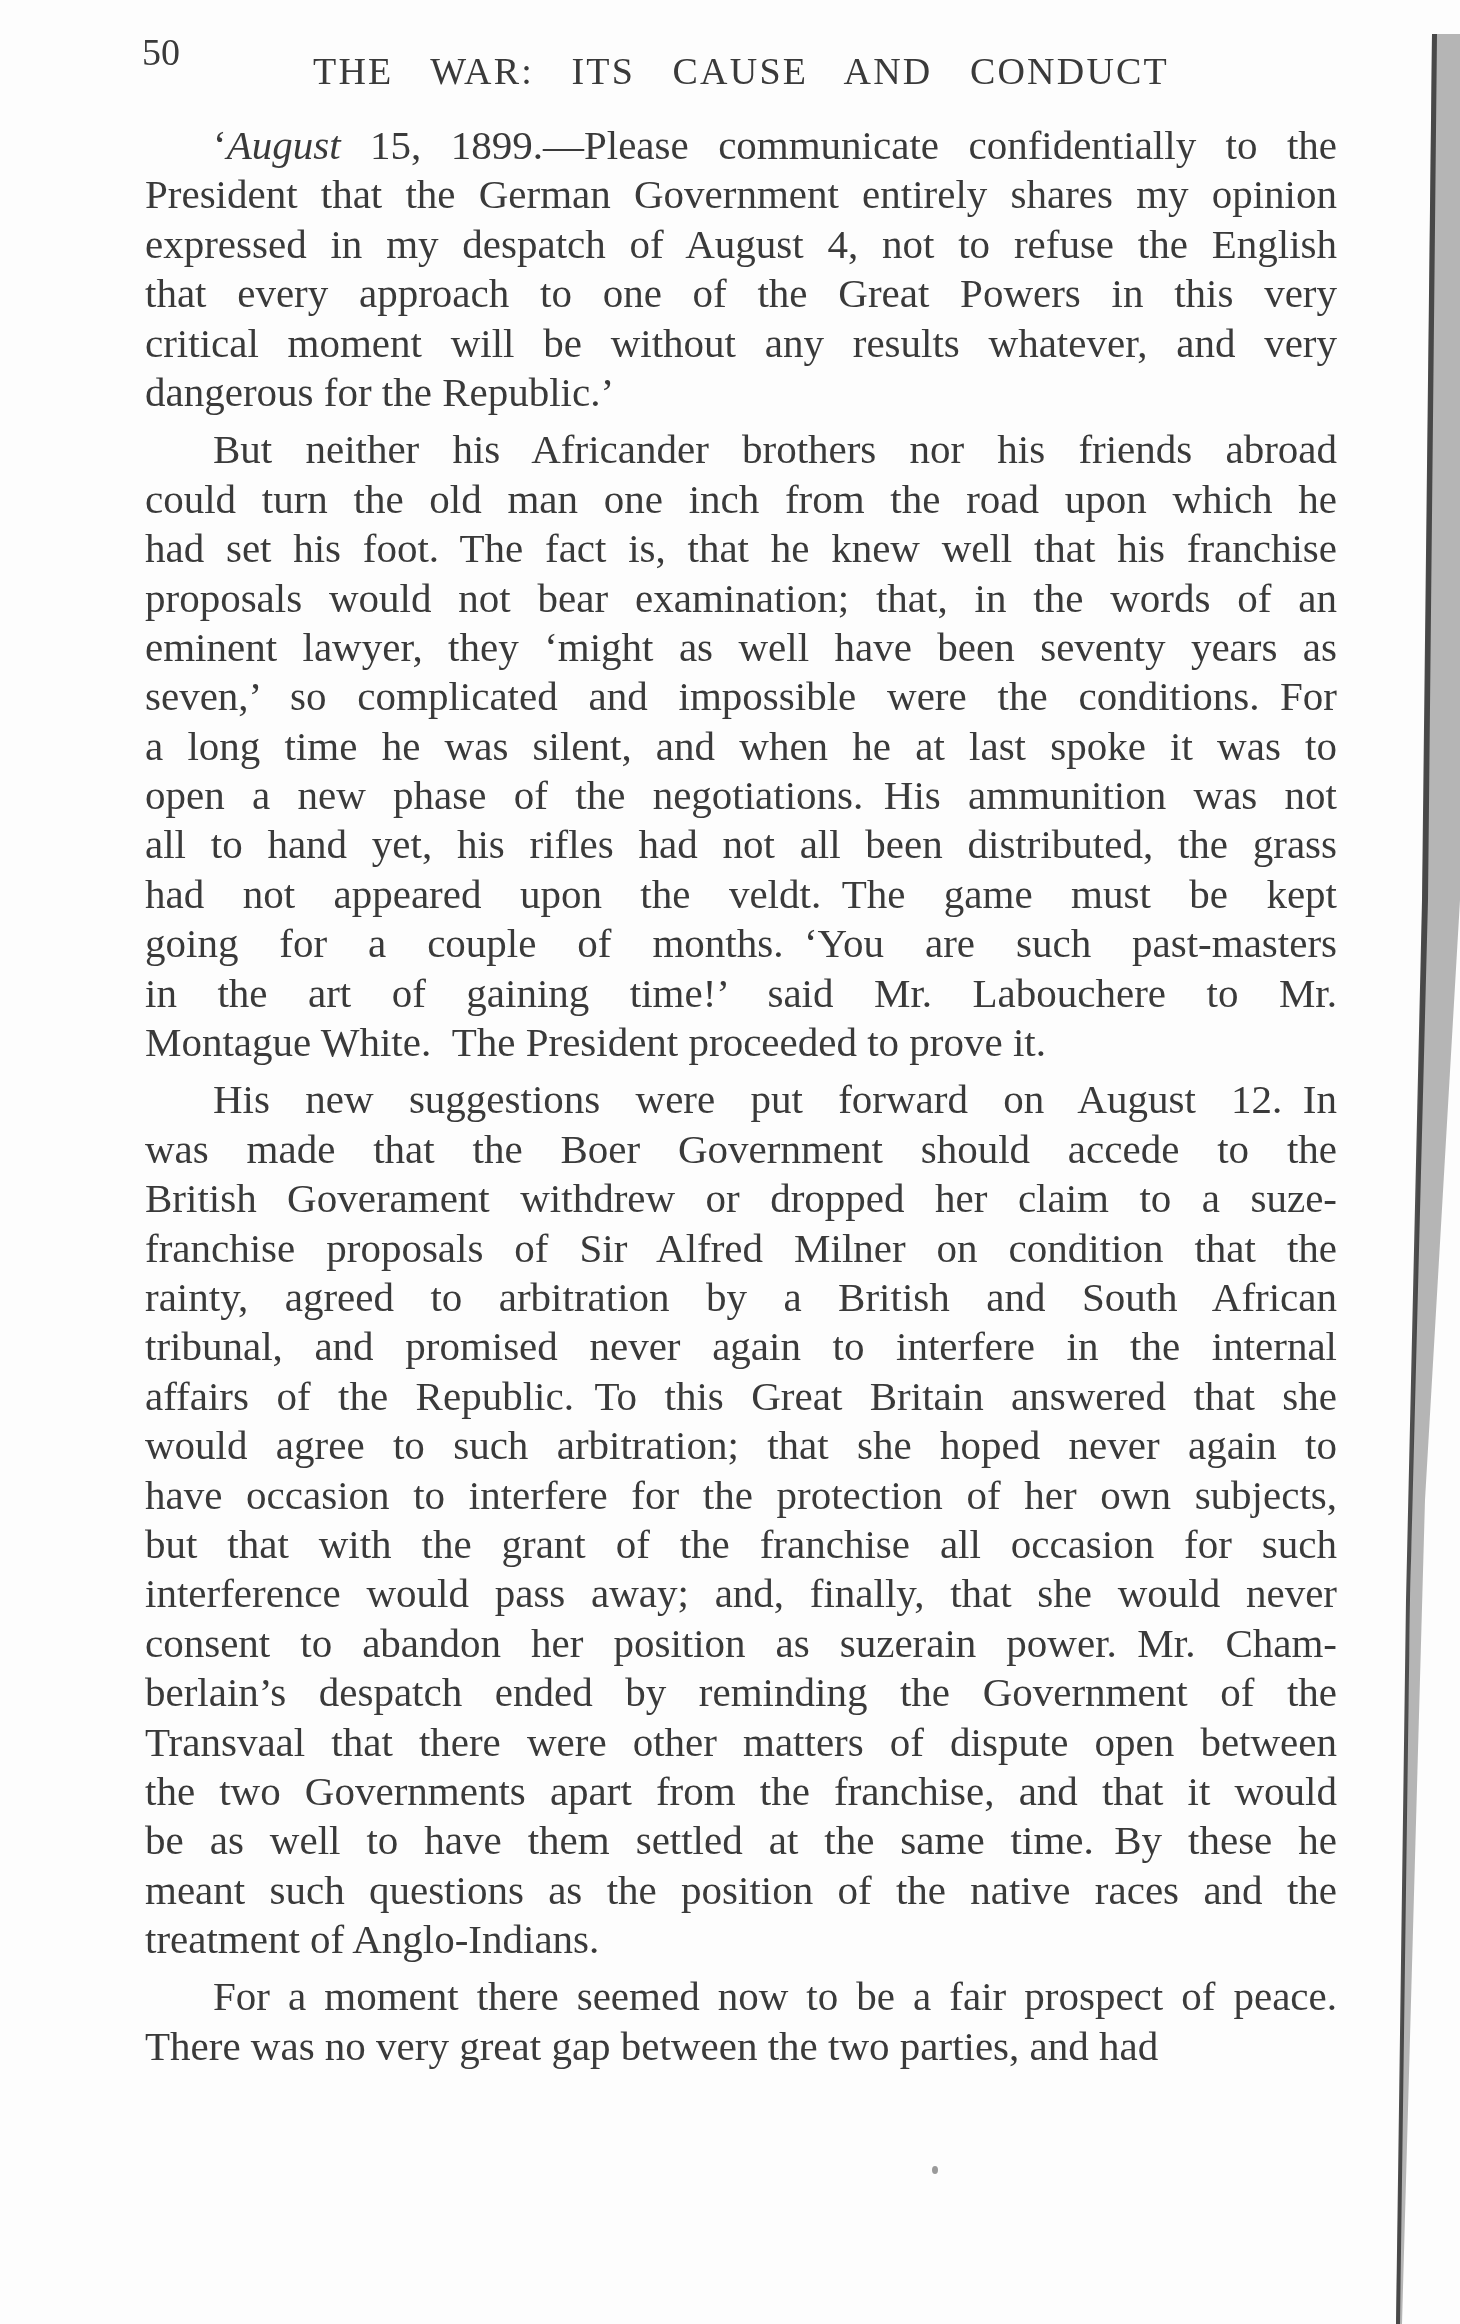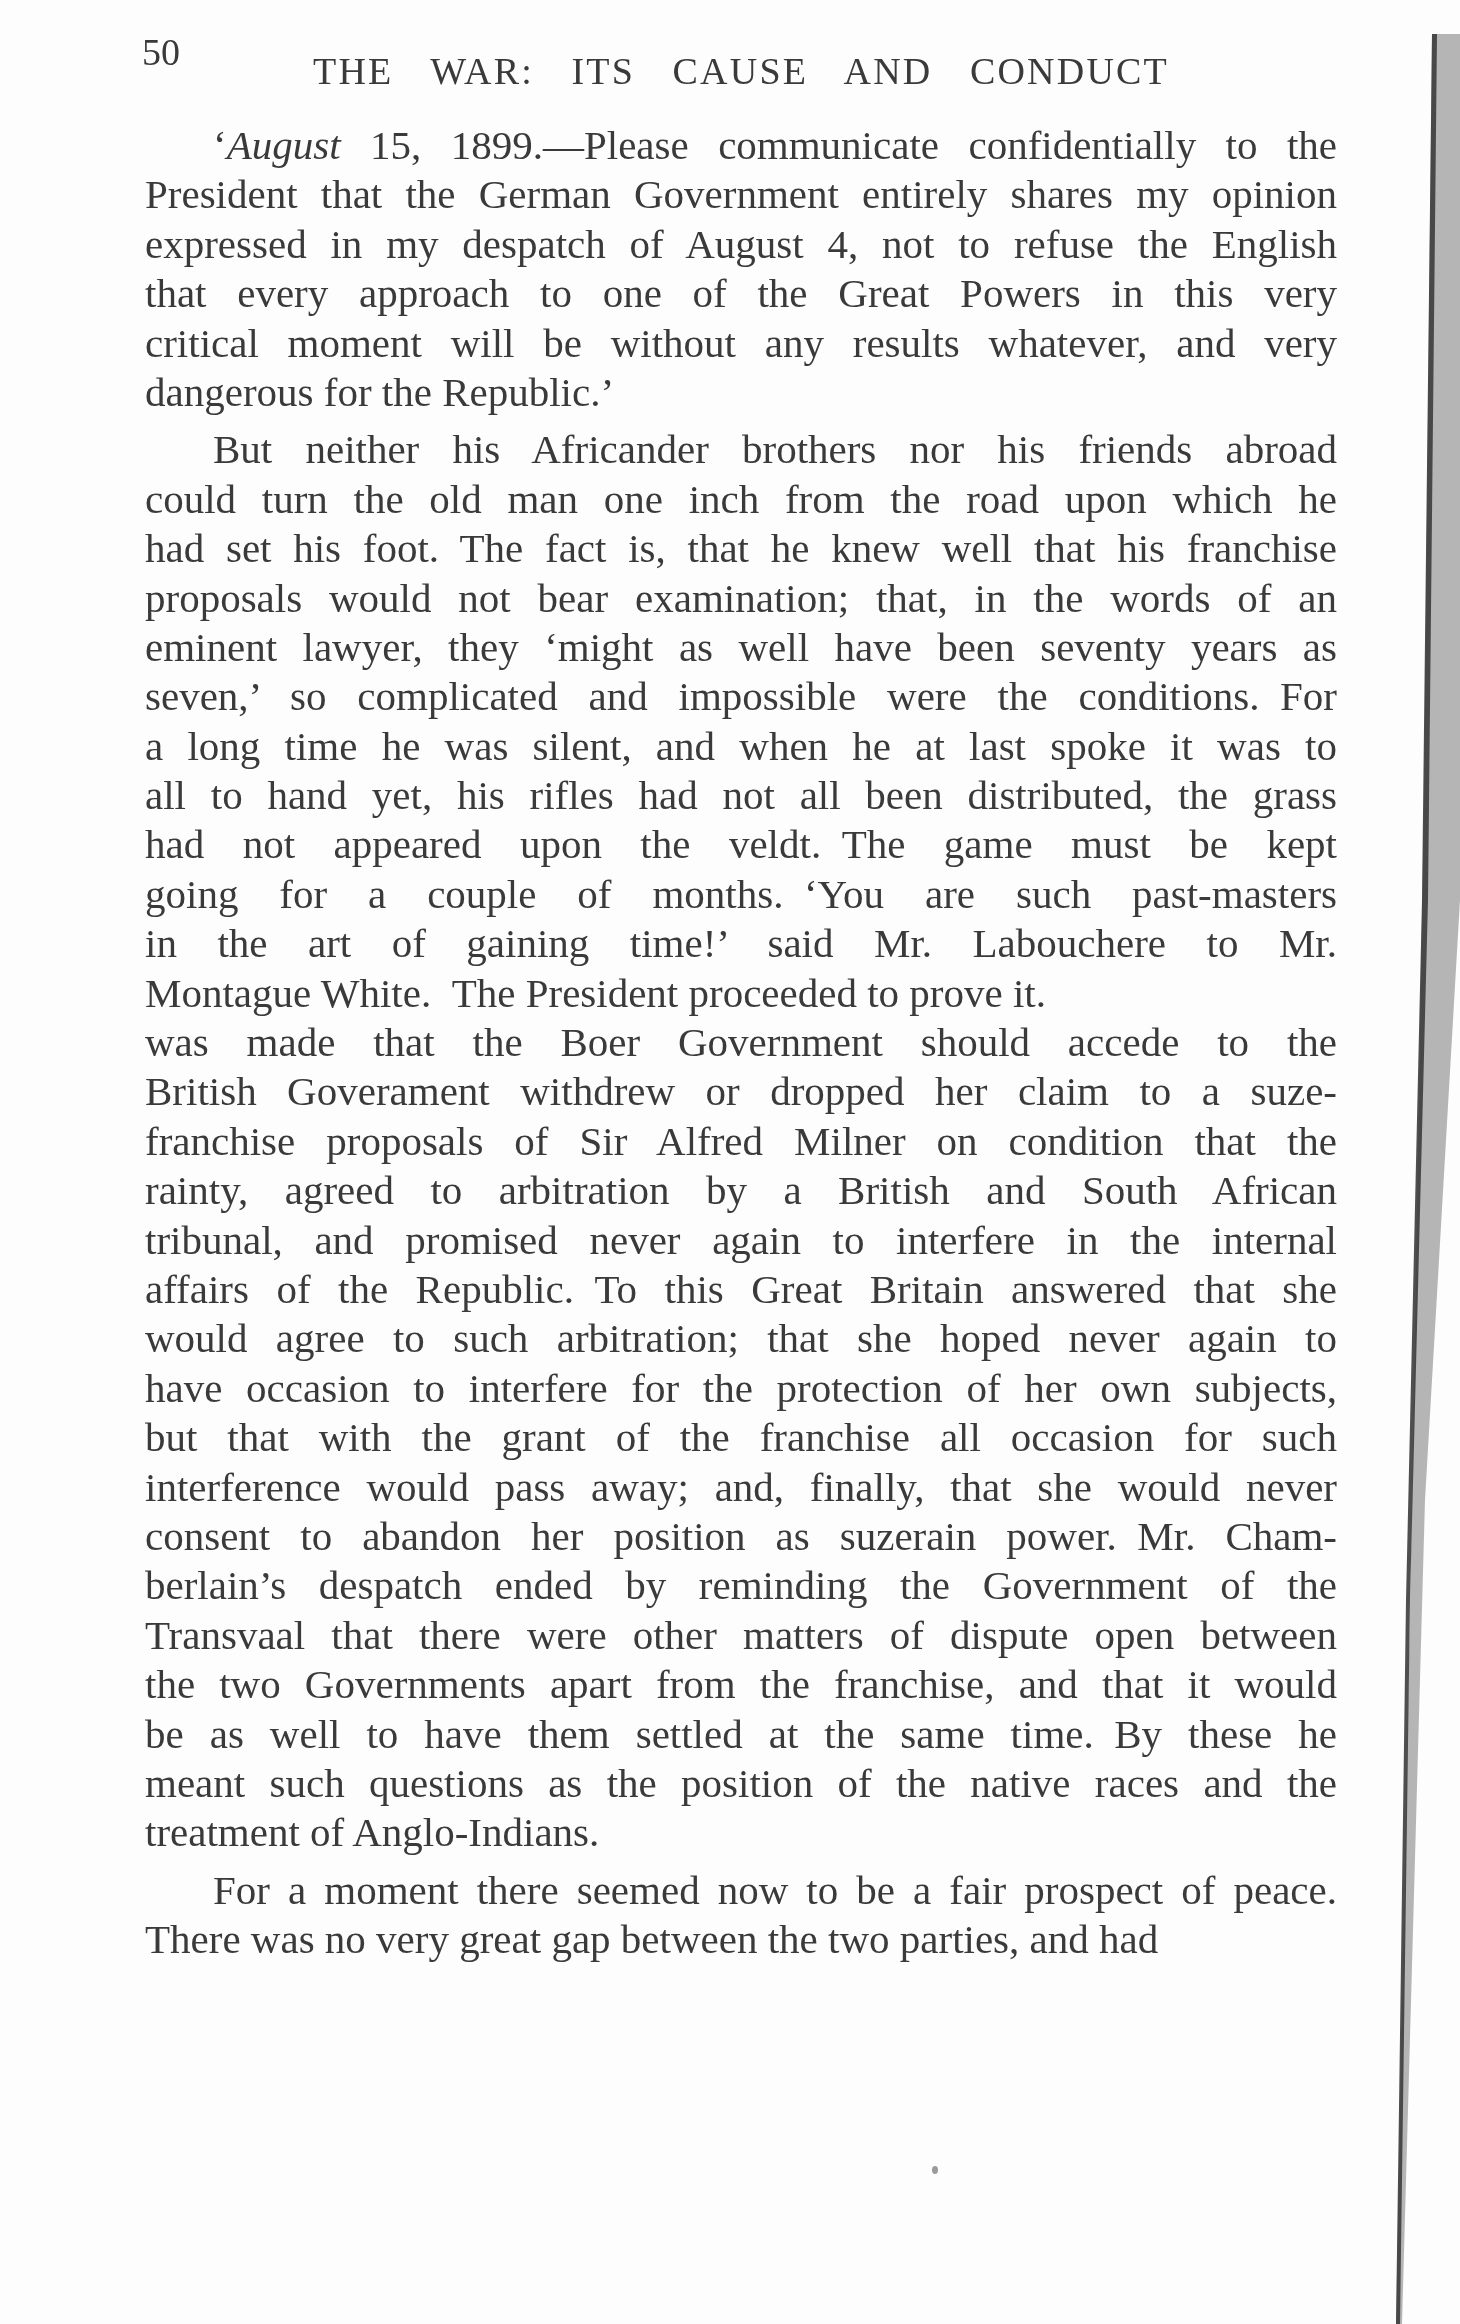--- a/index.html
+++ b/index.html
@@ -58,27 +58,29 @@
       <span class="line last">dangerous for the Republic.’</span>
     </div>
     <div>
       <span class="line indent">But neither his Africander brothers nor his friends abroad</span>
       <span class="line">could turn the old man one inch from the road upon which he</span>
       <span class="line">had set his foot. The fact is, that he knew well that his franchise</span>
       <span class="line">proposals would not bear examination; that, in the words of an</span>
       <span class="line">eminent lawyer, they ‘might as well have been seventy years as</span>
       <span class="line">seven,’ so complicated and impossible were the conditions. For</span>
       <span class="line">a long time he was silent, and when he at last spoke it was to</span>
+      <span class="line">open a new phase of the negotiations. His ammunition was not</span>
       <span class="line">all to hand yet, his rifles had not all been distributed, the grass</span>
       <span class="line">had not appeared upon the veldt. The game must be kept</span>
       <span class="line">going for a couple of months. ‘You are such past-masters</span>
       <span class="line">in the art of gaining time!’ said Mr. Labouchere to Mr.</span>
       <span class="line last">Montague White. The President proceeded to prove it.</span>
     </div>
     <div>
+      <span class="line indent">His new suggestions were put forward on August 12. In</span>
       <span class="line">was made that the Boer Government should accede to the</span>
       <span class="line">British Goverament withdrew or dropped her claim to a suze-</span>
       <span class="line">franchise proposals of Sir Alfred Milner on condition that the</span>
       <span class="line">rainty, agreed to arbitration by a British and South African</span>
       <span class="line">tribunal, and promised never again to interfere in the internal</span>
       <span class="line">affairs of the Republic. To this Great Britain answered that she</span>
       <span class="line">would agree to such arbitration; that she hoped never again to</span>
       <span class="line">have occasion to interfere for the protection of her own subjects,</span>
       <span class="line">but that with the grant of the franchise all occasion for such</span>
       <span class="line">interference would pass away; and, finally, that she would never</span>

